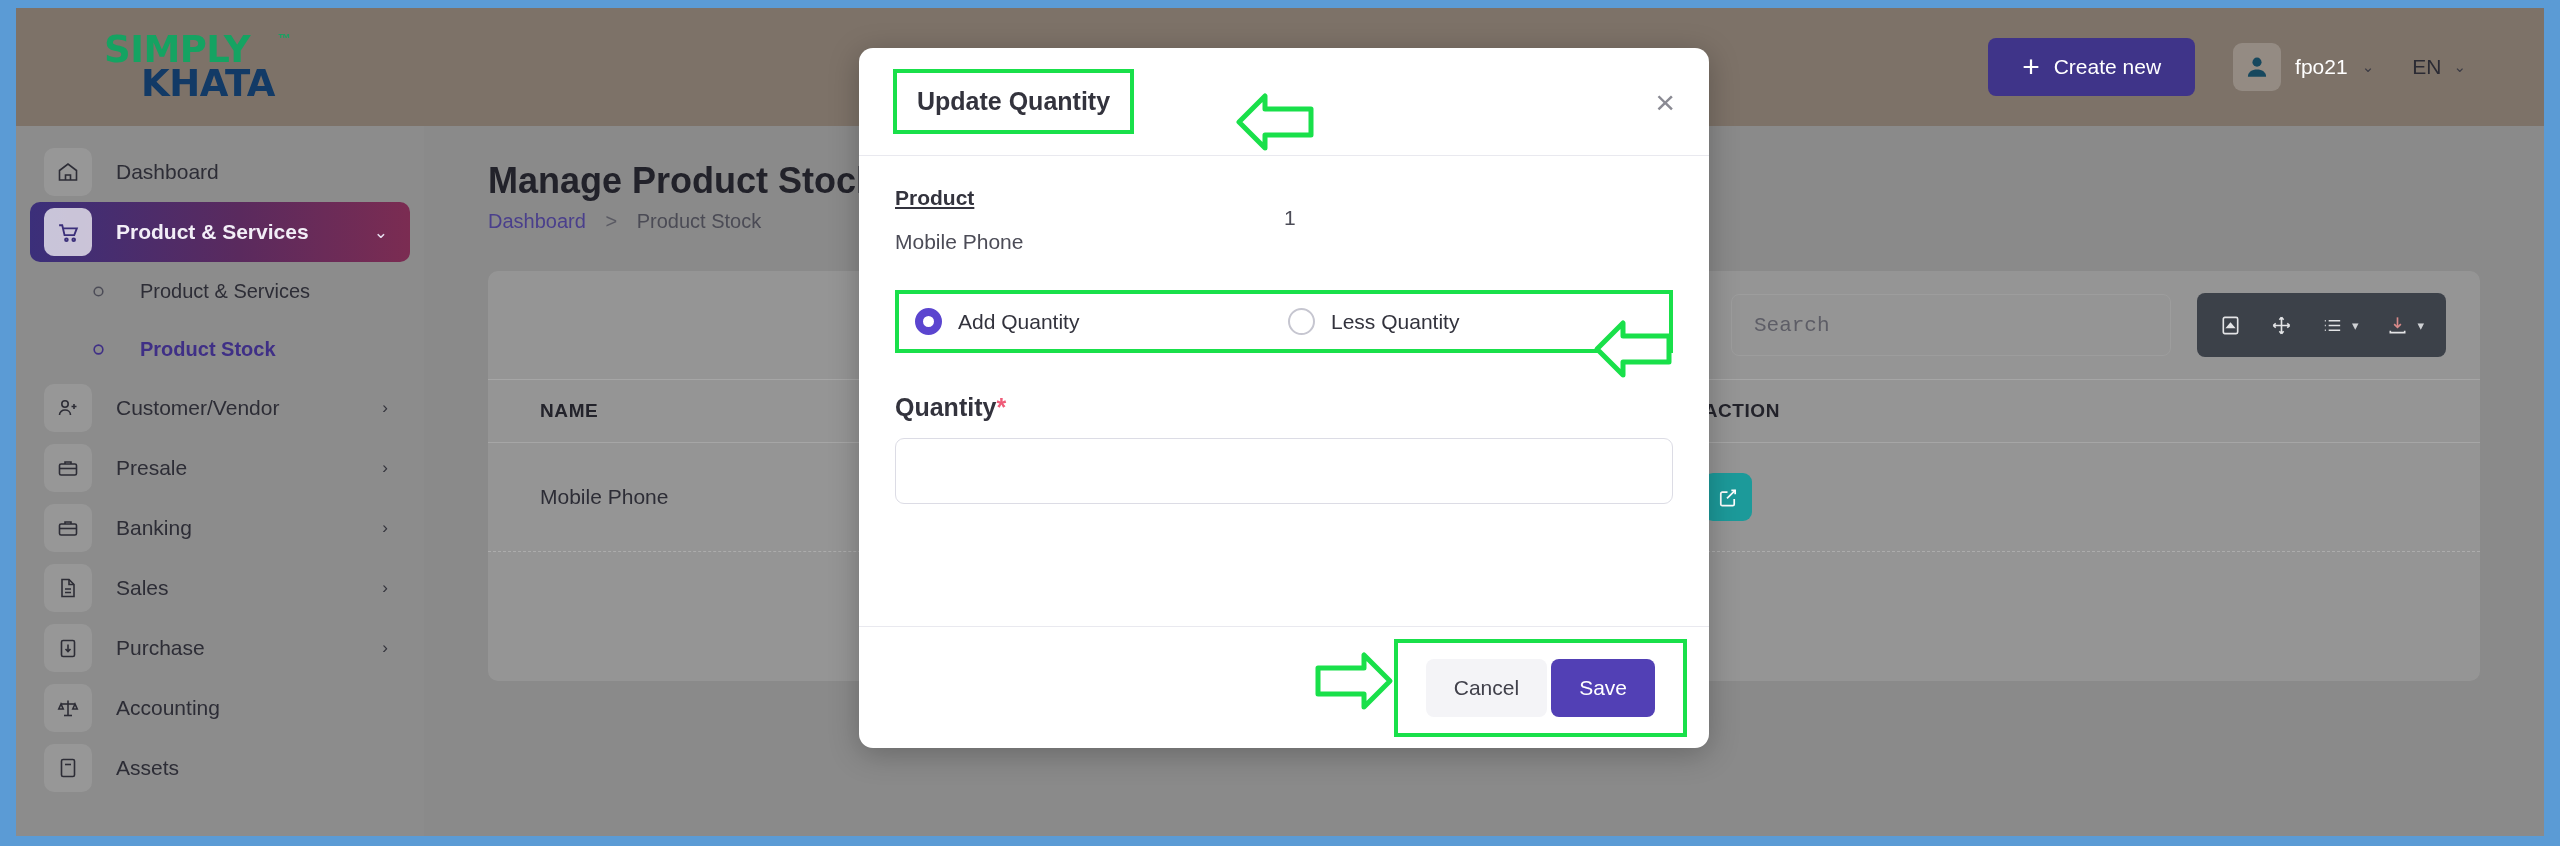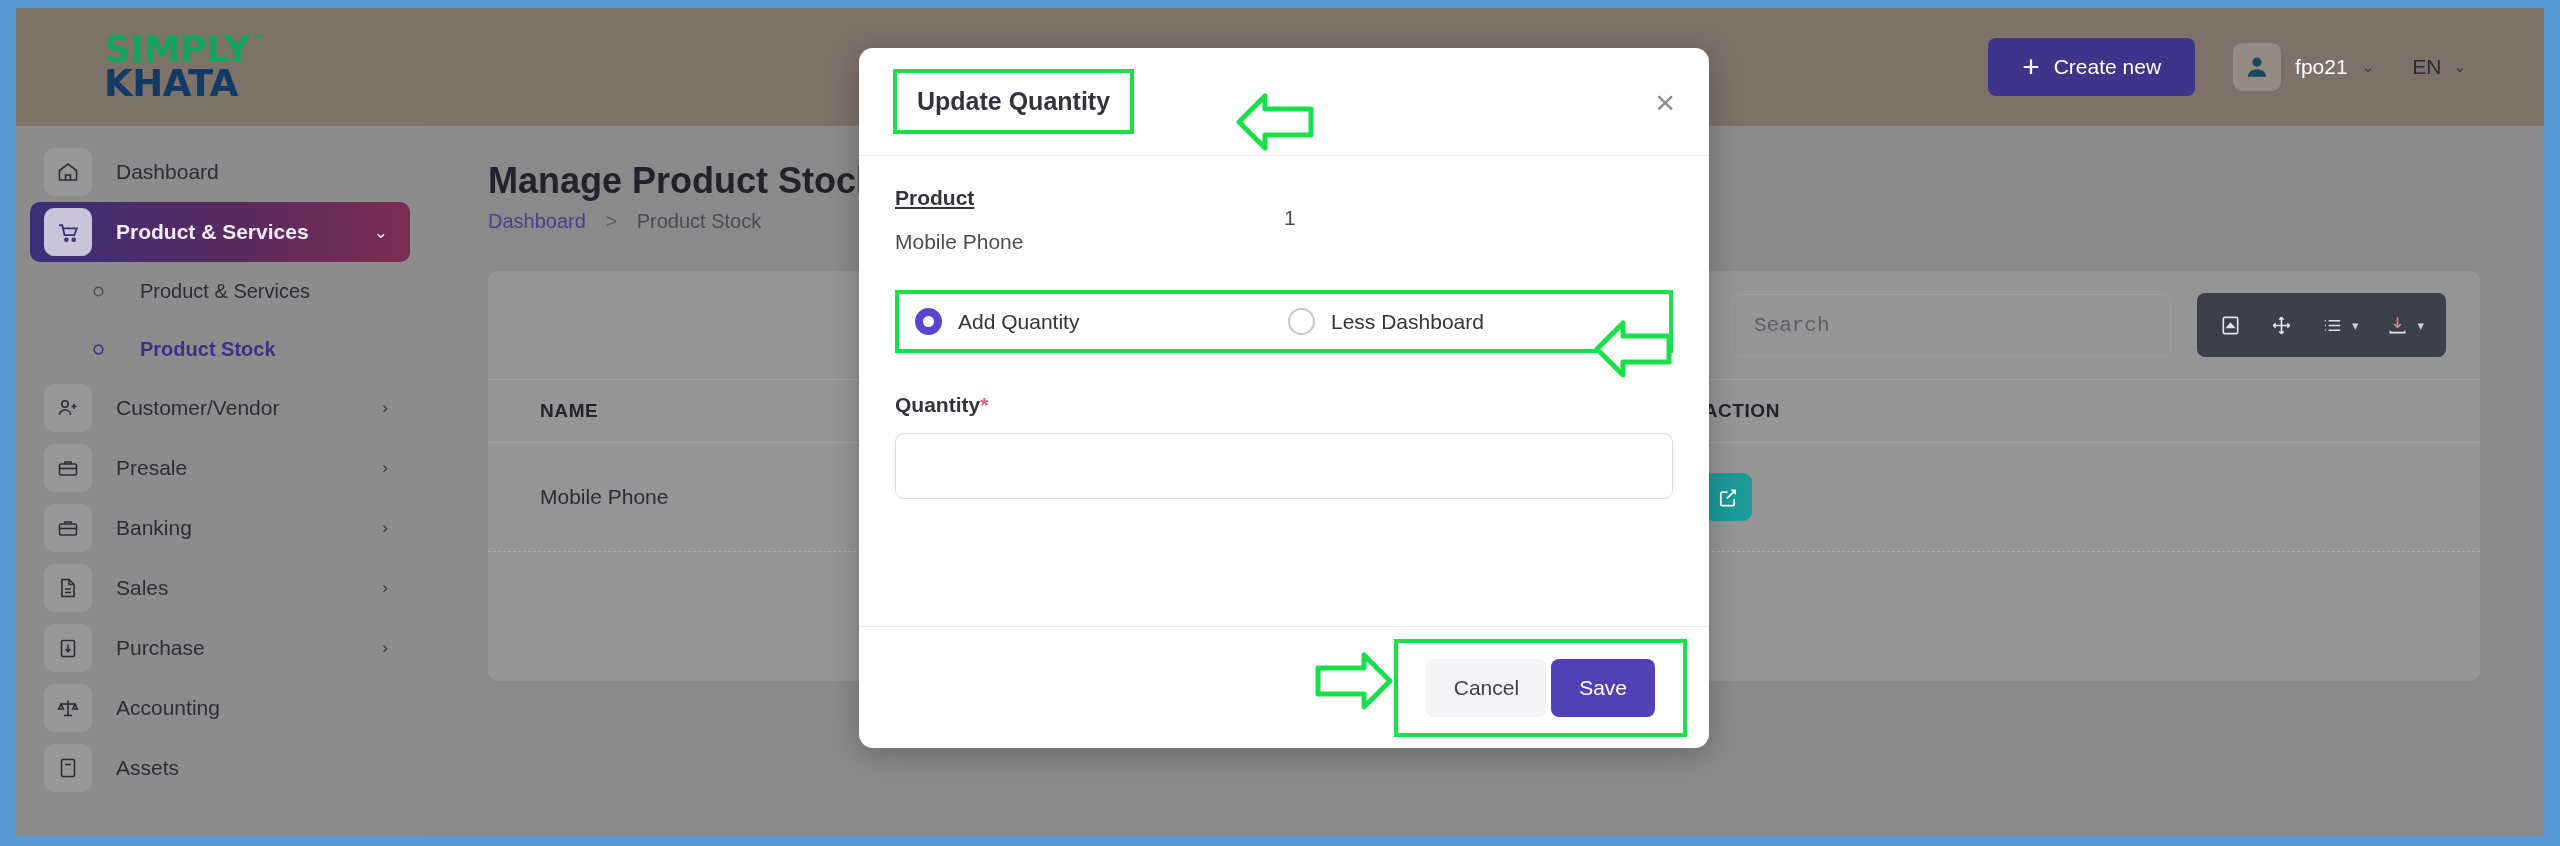--- a/index.html
+++ b/index.html
@@ -28,21 +28,21 @@
     width: 390px; height: 100%;
     display: flex; align-items: center; padding-left: 88px;
   }
   .logo-block { line-height: 0.92; position: relative; }
   .logo-top {
     font-size: 37px; font-weight: bold; letter-spacing: -0.5px;
     color: #15a362; font-family: "DejaVu Sans", sans-serif;
   }
   .logo-bot {
     font-size: 37px; font-weight: bold; letter-spacing: -0.5px;
-    color: #123a66; font-family: "DejaVu Sans", sans-serif;
+    color: #123a66; font-family: "DejaVu Sans", sans-serif; margin-left: 37px;
   }
   .logo-tm {
     position: absolute; right: -16px; top: 0;
     font-size: 13px; color: #15a362; font-weight: bold;
   }
   #topbar-right {
     margin-left: auto; display: flex; align-items: center;
     padding-right: 78px; gap: 38px;
   }
   #create-new-btn {
@@ -197,21 +197,21 @@
     width: 27px; height: 27px; border-radius: 50%;
     border: 2px solid #c6c6d0; background: #fff;
     flex: 0 0 27px;
   }
   .radio-circle.checked {
     border: 8px solid #5b45cf; background: #fff;
   }
   .radio-label { font-size: 21px; color: #33333d; }
 
   #qty-label {
-    margin-top: 40px; font-size: 21px; font-weight: bold; color: #33333d;
+    margin-top: 40px; font-size: 25px; font-weight: bold; color: #33333d;
   }
   .req-star { color: #ef5b78; }
   #qty-input {
     margin-top: 16px; width: 100%; height: 66px;
     border: 1px solid #dcdce5; border-radius: 9px;
     background: #fff; padding: 0 20px; font-size: 21px;
     font-family: "Liberation Sans", sans-serif; color: #33333d;
   }
 
   #modal-footer {
@@ -489,21 +489,21 @@
         </div>
       </div>
 
       <div id="radio-annot" class="annot-box">
         <label class="radio-opt">
           <span class="radio-circle checked"></span>
           <span class="radio-label">Add Quantity</span>
         </label>
         <label class="radio-opt">
           <span class="radio-circle"></span>
-          <span class="radio-label">Less Dashboard</span>
+          <span class="radio-label">Less Quantity</span>
         </label>
       </div>
 
       <div id="qty-label">
         <span>Quantity</span><span class="req-star">*</span>
       </div>
       <input id="qty-input" type="text" value="" style="">
     </div>
 
     <div id="modal-footer">

